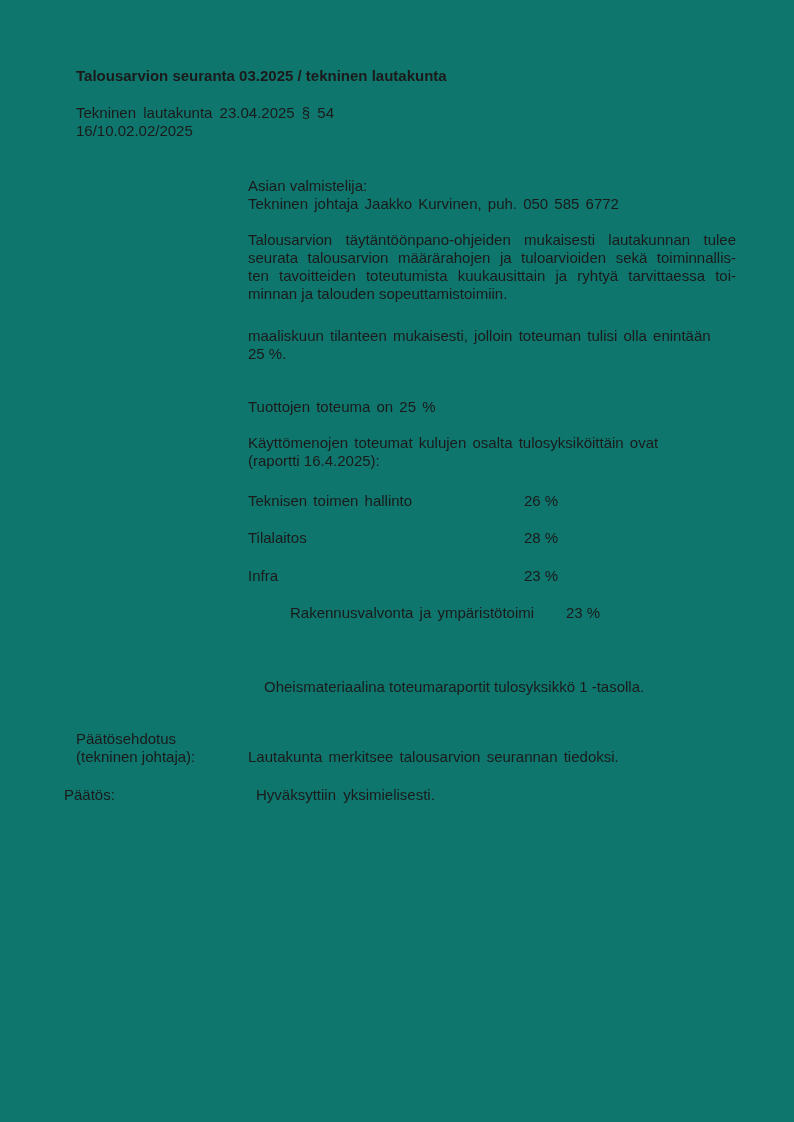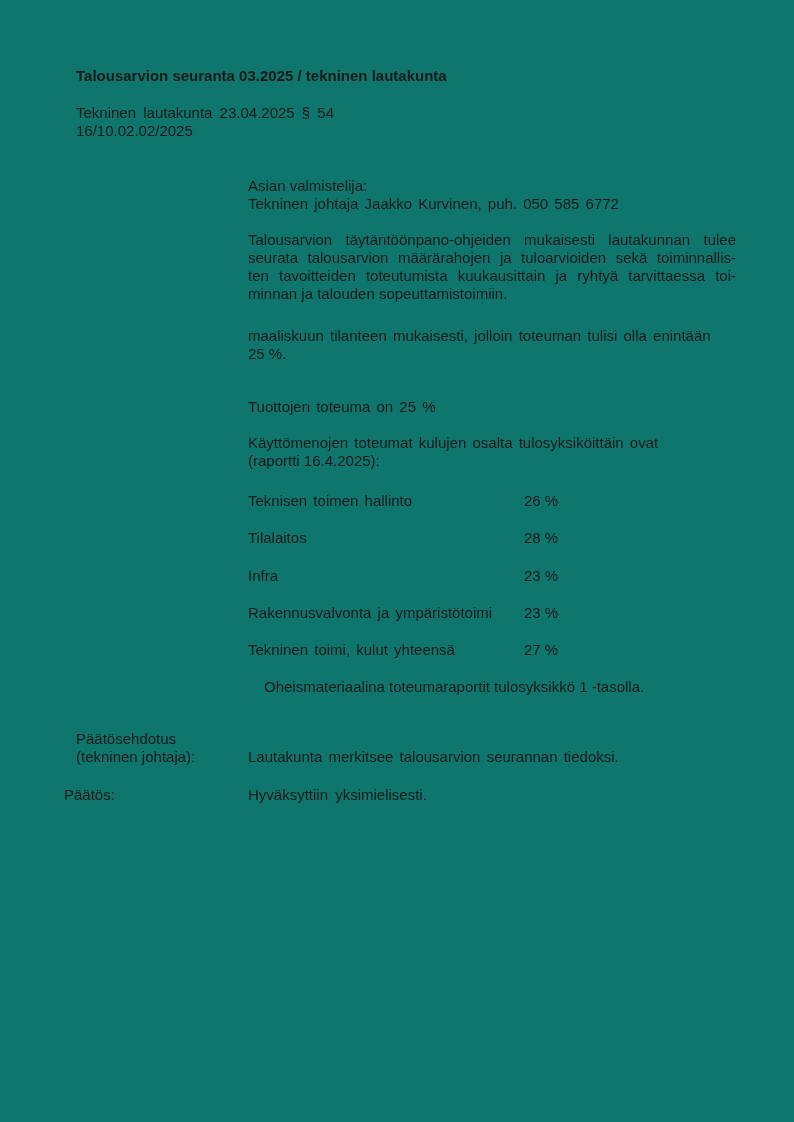--- a/index.html
+++ b/index.html
@@ -27,30 +27,30 @@
   .pos-name    { left: 248px; top: 195px; }
   .pos-para1   { left: 248px; top: 231px; }
   .pos-para2   { left: 248px; top: 327px; }
   .pos-revenue { left: 248px; top: 398px; }
   .pos-exp1    { left: 248px; top: 434px; }
   .pos-exp2    { left: 248px; top: 452px; }
   .row { left: 248px; width: 488px; height: 18px; }
   .pos-row1 { top: 492px; }
   .pos-row2 { top: 529px; }
   .pos-row3 { top: 567px; }
-  .pos-row4 { top: 604px; }
+  .pos-row4 { top: 604px; margin-left: 42px; }
   .pos-row5 { top: 641px; }
   .row .unit { position: absolute; left: 0; white-space: nowrap; }
   .row .rate { position: absolute; left: 276px; white-space: nowrap; }
   .pos-attach  { left: 248px; top: 678px; margin-left: 16px; }
   .pos-plabel1 { left: 76px;  top: 730px; }
   .pos-plabel2 { left: 76px;  top: 748px; }
   .pos-ptext   { left: 248px; top: 748px; }
   .pos-dlabel  { left: 64px;  top: 786px; }
-  .pos-dtext   { left: 248px; top: 786px; }
+  .pos-dtext   { left: 256px; top: 786px; }
 </style>
 </head>
 <body>
 
 <div class="page">
 
   <div class="abs bold pos-title">Talousarvion seuranta 03.2025 / tekninen lautakunta</div>
 
   <div class="abs ws3 pos-hdr1">Tekninen lautakunta 23.04.2025 § 54</div>
 
@@ -87,24 +87,20 @@
     <span class="rate">28 %</span>
   </div>
   <div class="abs row pos-row3">
     <span class="unit ws2">Infra</span>
     <span class="rate">23 %</span>
   </div>
   <div class="abs row pos-row4">
     <span class="unit ws2">Rakennusvalvonta ja ympäristötoimi</span>
     <span class="rate">23 %</span>
   </div>
-  <div class="abs row pos-row5">
-    <span class="unit ws2">Tekninen toimi, kulut yhteensä</span>
-    <span class="rate">27 %</span>
-  </div>
 
   <div class="abs pos-attach">Oheismateriaalina toteumaraportit tulosyksikkö 1 -tasolla.</div>
 
   <div class="abs pos-plabel1">Päätösehdotus</div>
 
   <div class="abs pos-plabel2">(tekninen johtaja):</div>
 
   <div class="abs ws2 pos-ptext">Lautakunta merkitsee talousarvion seurannan tiedoksi.</div>
 
   <div class="abs pos-dlabel">Päätös:</div>

